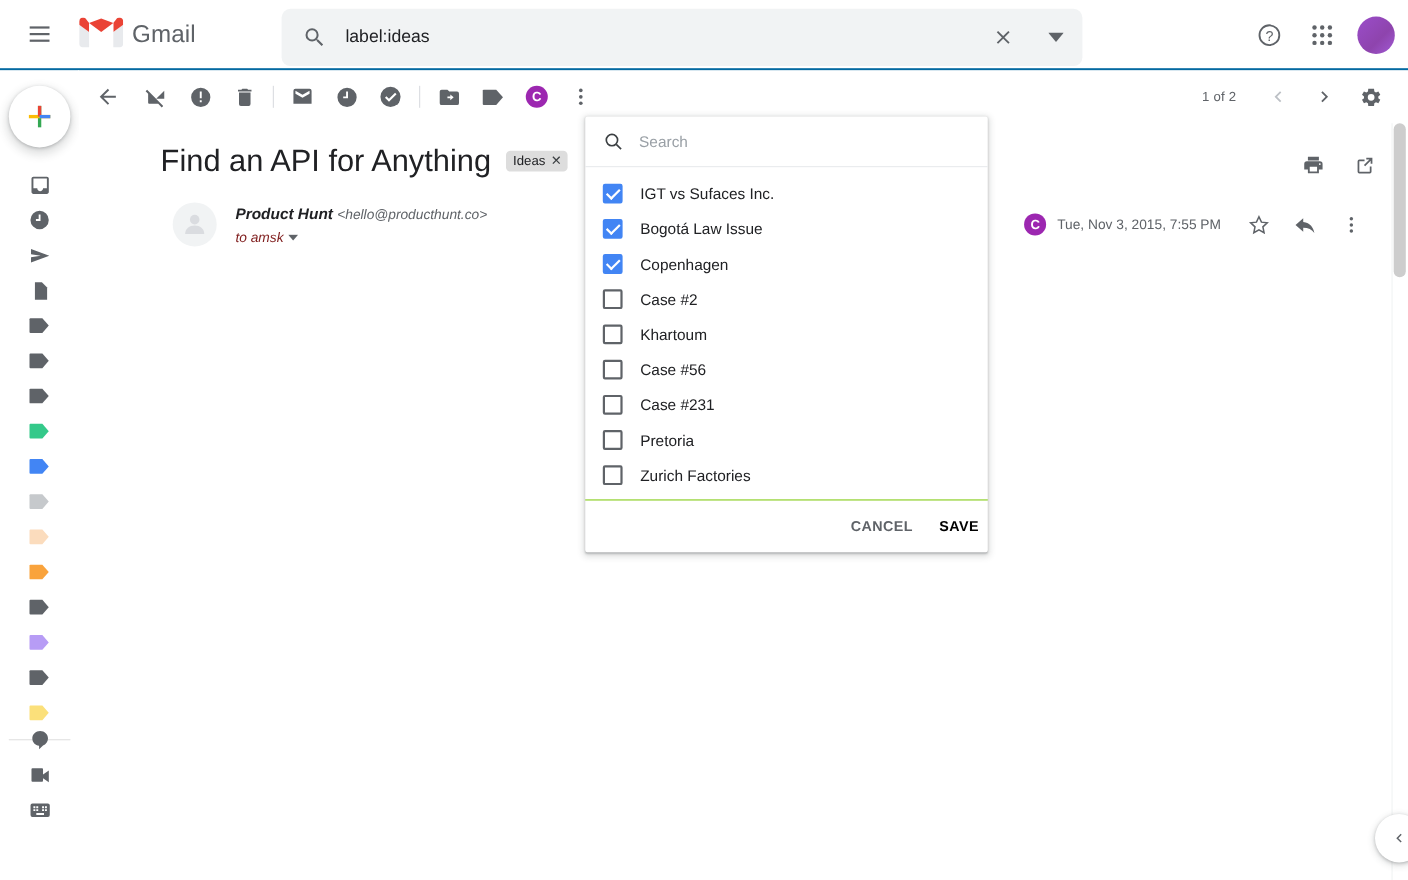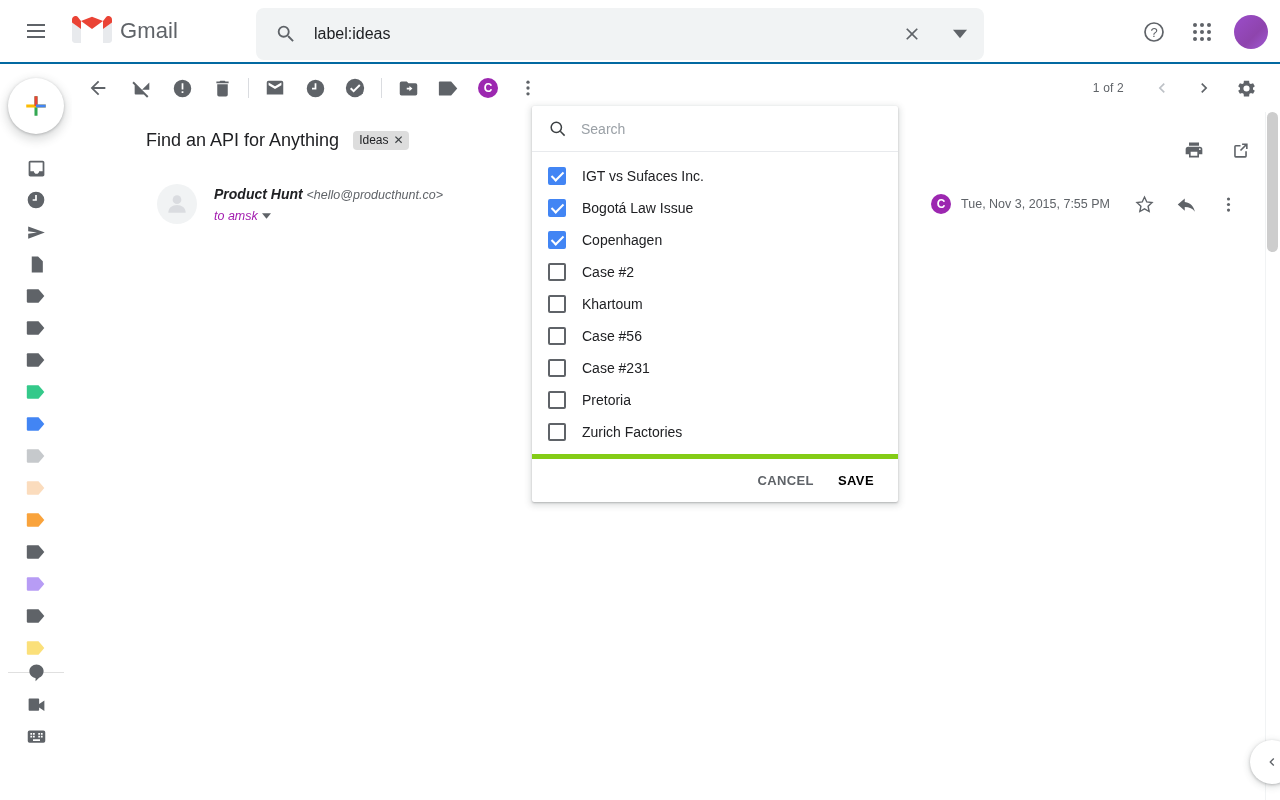--- a/index.html
+++ b/index.html
@@ -102,41 +102,41 @@
     position: absolute; right: 14px; top: 0; height: 48px;
     display: flex; align-items: center; gap: 2px;
   }
   .pager-text { font-size: 12px; color: #5f6368; margin-right: 16px; letter-spacing: .2px; }
 
   
   .mailpane { position: absolute; left: 72px; top: 112px; width: 1208px; height: 688px; background: #fff; }
   .subject-row {
     position: absolute; left: 74px; top: 18px; display: flex; align-items: center;
   }
-  .subject { font-size: 18px; color: #202124; font-weight: 400; letter-spacing: 0; }
+  .subject { font-size: 28px; color: #202124; font-weight: 400; letter-spacing: 0; }
   .chip {
     margin-left: 14px; background: #ddd; color: #202124;
     font-size: 12px; border-radius: 4px; padding: 2px 5px 3px 6px;
     display: flex; align-items: center; gap: 5px; cursor: pointer;
   }
   .chip-x { font-size: 12px; color: #3c4043; cursor: pointer; line-height: 1; }
   .subject-actions {
     position: absolute; right: 20px; top: 18px; display: flex; align-items: center; gap: 6px;
   }
 
   .msg-header { position: absolute; left: 16px; top: 72px; width: 1180px; }
   .sender-avatar {
     position: absolute; left: 69px; top: 0; width: 40px; height: 40px; border-radius: 50%;
     background: #f1f3f4; display: flex; align-items: center; justify-content: center;
   }
   .sender-block { position: absolute; left: 126px; top: 0; font-style: italic; }
   .sender-line { font-size: 14px; color: #202124; line-height: 20px; }
   .sender-name { font-weight: bold; }
   .sender-email { color: #5f6368; font-size: 12.5px; }
-  .to-line { font-size: 12.5px; color: #a21caf; margin-top: 4px; display: flex; align-items: center; gap: 4px; cursor: pointer; }
+  .to-line { font-size: 12.5px; color: #7f1d1d; margin-top: 4px; display: flex; align-items: center; gap: 4px; cursor: pointer; }
 
   .msg-meta {
     position: absolute; right: 20px; top: 0; display: flex; align-items: center; gap: 2px;
   }
   .meta-badge {
     width: 20px; height: 20px; border-radius: 50%;
     background: #9c27b0; color: #fff; font-size: 12px; font-weight: bold;
     display: flex; align-items: center; justify-content: center; margin-right: 8px;
   }
   .meta-date { font-size: 12.5px; color: #5f6368; margin-right: 12px; }
@@ -176,22 +176,22 @@
     border: 2px solid #5f6368; background: #fff; position: relative;
   }
   .cb.checked { background: #4285f4; border-color: #4285f4; }
   .cb.checked::after {
     content: ""; position: absolute; left: 4px; top: 0px;
     width: 5px; height: 10px; border: solid #fff; border-width: 0 2px 2px 0;
     transform: rotate(45deg);
   }
   .popup-label { font-size: 14px; color: #202124; margin-left: 16px; }
   .popup-actions {
-    height: 48px; border-top: 5px solid #84cc16;
-    display: flex; align-items: center; justify-content: flex-end; gap: 8px; padding-right: 16px;
+    height: 48px; border-top: 1px solid #84cc16;
+    display: flex; align-items: center; justify-content: flex-end; gap: 8px; padding-right: 0;
   }
   .flatbtn {
     font-size: 13px; font-weight: bold; letter-spacing: .4px;
     background: transparent; border: none; cursor: pointer; padding: 8px 8px;
     font-family: "Liberation Sans", sans-serif;
   }
   .flatbtn.cancel { color: #5f6368; }
   .flatbtn.save { color: #000000; }
 
   

